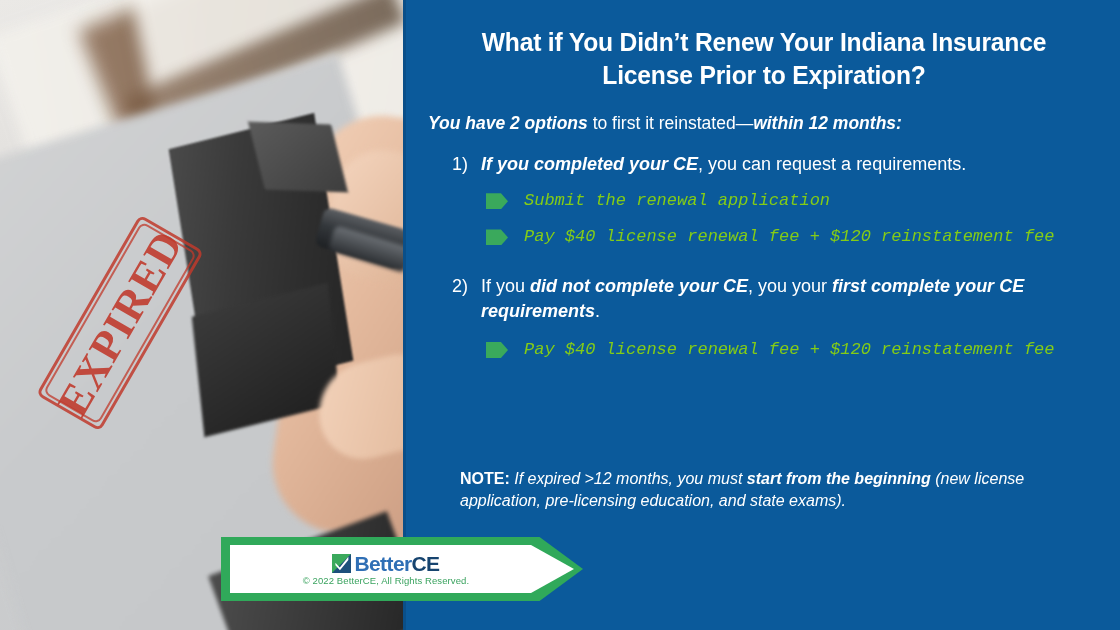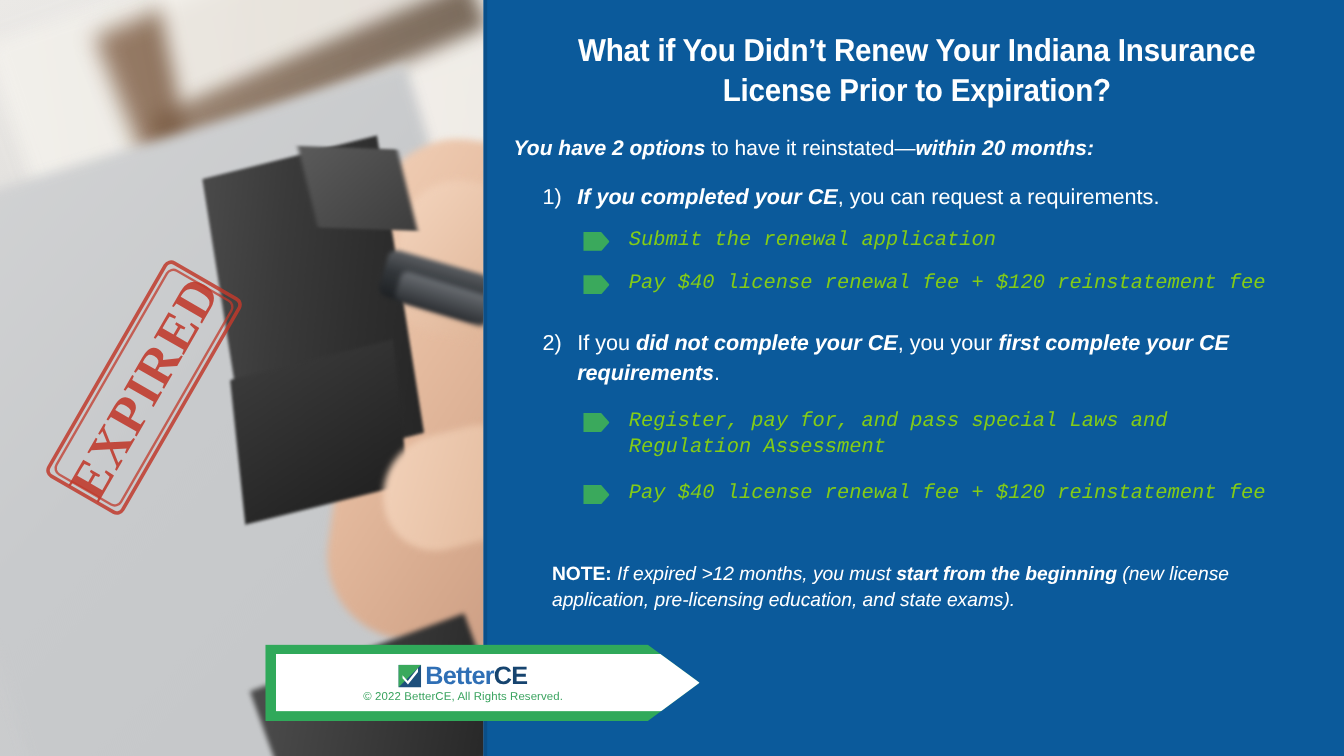--- a/index.html
+++ b/index.html
@@ -176,21 +176,20 @@
   .badge{
     position:absolute;left:221px;top:537px;width:362px;height:64px;
     background:#30a95a;
     clip-path:polygon(0 0, 88% 0, 100% 50%, 88% 100%, 0 100%);
     display:flex;align-items:center;justify-content:center;
   }
   .badge-inner{
     position:absolute;left:9px;top:8px;width:344px;height:48px;
     background:#ffffff;
     clip-path:polygon(0 0, 87.5% 0, 100% 50%, 87.5% 100%, 0 100%);
-    padding-left:46px;
   }
   .badge-content{
     position:absolute;left:0;top:0;width:312px;height:48px;
     display:flex;flex-direction:column;align-items:center;justify-content:center;gap:1px;
   }
   .logo-row{display:flex;align-items:center;gap:3px;}
   .logo-mark{width:19px;height:19px;display:block;}
   .logo-word{
     font-size:21px;font-weight:700;letter-spacing:-0.6px;line-height:1;
     font-family:"Liberation Sans","DejaVu Sans",sans-serif;
@@ -229,45 +228,41 @@
       <div class="expired-txt">EXPIRED</div>
     </div>
   </div>
 
   <div class="panel"></div>
   <div class="panel-edge"></div>
 
   <div class="title">What if You Didn’t Renew Your Indiana Insurance License Prior to Expiration?</div>
 
   <div class="lead">
-    <b>You have 2 options</b><span> to have it reinstated—</span><b>within 20 months:</b>
+    <b>You have 2 options</b><span> to first it reinstated—</span><b>within 12 months:</b>
   </div>
 
   <div class="items">
 
     <div class="num-item">
       <span class="num">1)</span>
       <span class="body"><i>If you completed your CE</i><span>, you can request a requirements.</span></span>
     </div>
     <div class="sub">
       <span class="bullet"></span>
       <span>Submit the renewal application</span>
     </div>
     <div class="sub">
       <span class="bullet"></span>
       <span>Pay $40 license renewal fee + $120 reinstatement fee</span>
     </div>
 
     <div class="num-item hang" style="margin-top:26px;">
       <span class="num">2)</span>
       <span class="body"><span>If you </span><i>did not complete your CE</i><span>, you your </span><i>first complete your CE requirements</i><span>.</span></span>
-    </div>
-    <div class="sub" style="margin-top:18px;">
-      <span class="bullet"></span>
-      <span>Register, pay for, and pass special Laws and Regulation Assessment</span>
     </div>
     <div class="sub" style="margin-top:16px;">
       <span class="bullet"></span>
       <span>Pay $40 license renewal fee + $120 reinstatement fee</span>
     </div>
   </div>
 
   <div class="note">
     <span class="lbl">NOTE:</span><span> If expired &gt;12 months, you must </span><b>start from the beginning</b><span> (new license application, pre-licensing education, and state exams).</span>
   </div>

